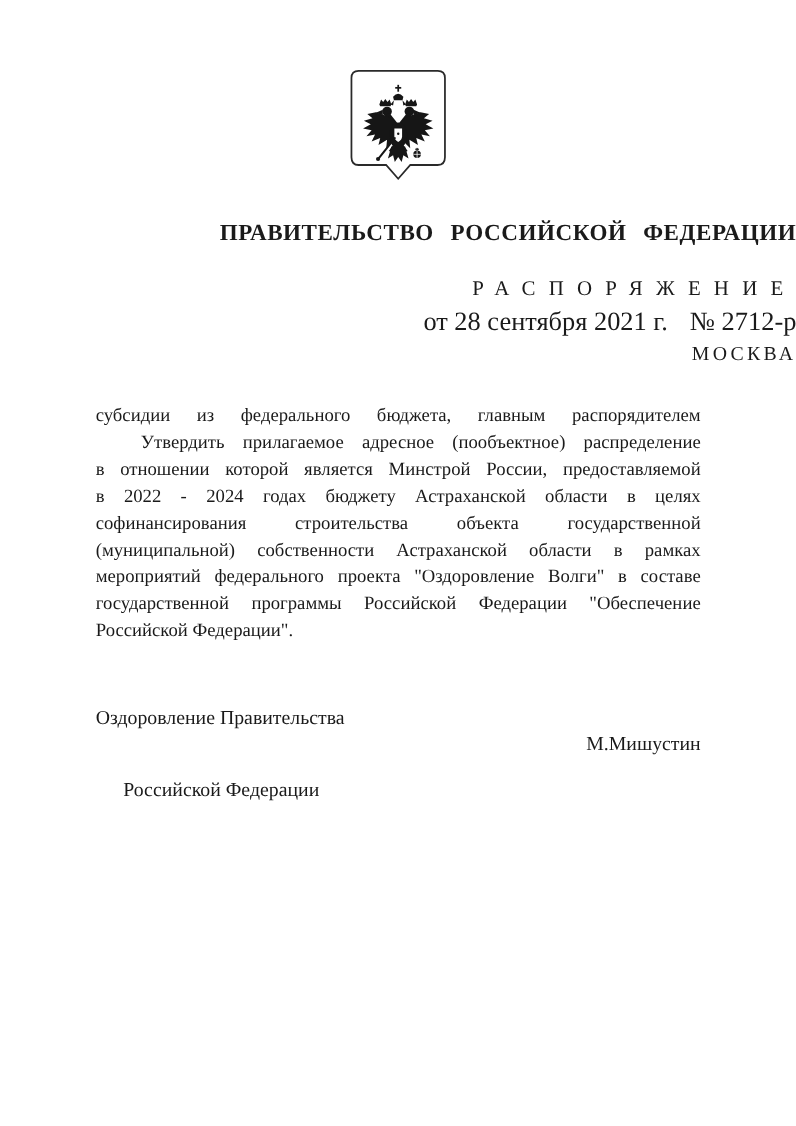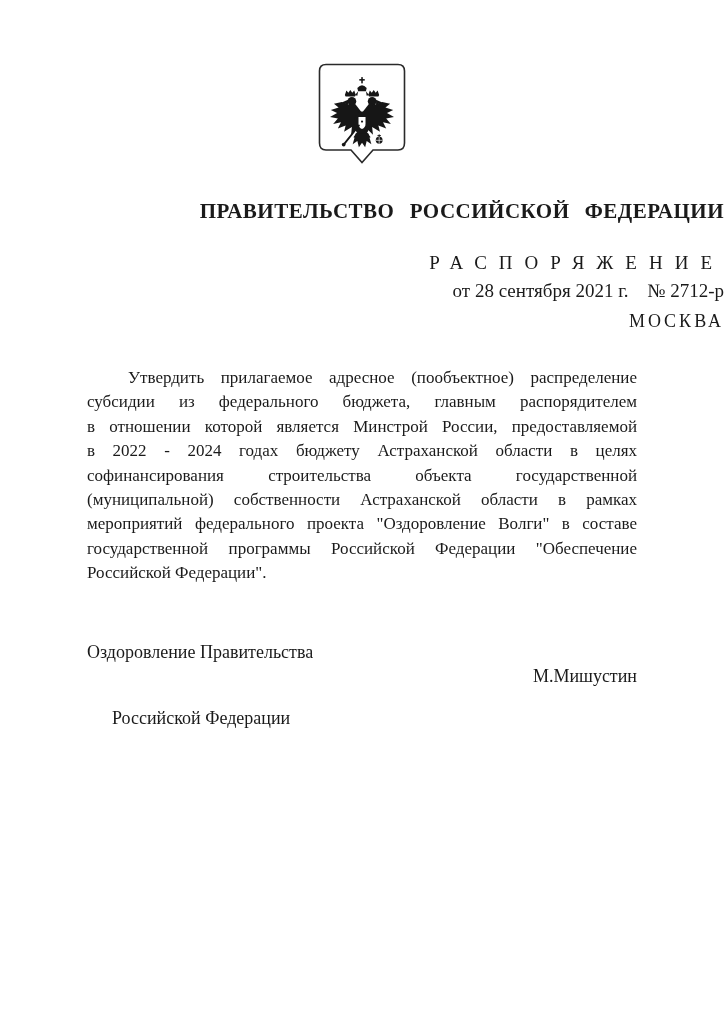--- a/index.html
+++ b/index.html
@@ -37,21 +37,21 @@
   }
   .doc-type {
     top: 239px;
     font-size: 19px;
     letter-spacing: 12px;
     padding-left: 12px;
     margin-top: 13px;
   }
   .date-line {
     top: 280px;
-    font-size: 19px;
+    font-size: 24px;
   }
   .date-line .num-part { margin-left: 14px; }
   .city-line {
     top: 311px;
     font-size: 18px;
     letter-spacing: 3px;
     padding-left: 3px;
   }
   .doc-body {
     position: absolute;
@@ -140,22 +140,22 @@
   <div class="center-abs doc-type">РАСПОРЯЖЕНИЕ</div>
 
   <div class="center-abs date-line">
     <span>от 28 сентября 2021 г.</span>
     <span class="num-part">№ 2712-р</span>
   </div>
 
   <div class="center-abs city-line">МОСКВА</div>
 
   <div class="doc-body">
+    <div class="line">субсидии из федерального бюджета, главным распорядителем</div>
     <div class="line first">Утвердить прилагаемое адресное (пообъектное) распределение</div>
-    <div class="line">субсидии из федерального бюджета, главным распорядителем</div>
     <div class="line">в отношении которой является Минстрой России, предоставляемой</div>
     <div class="line">в 2022 - 2024 годах бюджету Астраханской области в целях</div>
     <div class="line">софинансирования строительства объекта государственной</div>
     <div class="line">(муниципальной) собственности Астраханской области в рамках</div>
     <div class="line">мероприятий федерального проекта "Оздоровление Волги" в составе</div>
     <div class="line">государственной программы Российской Федерации "Обеспечение</div>
     <div class="line last">Российской Федерации".</div>
   </div>
 
   <div class="signature">

